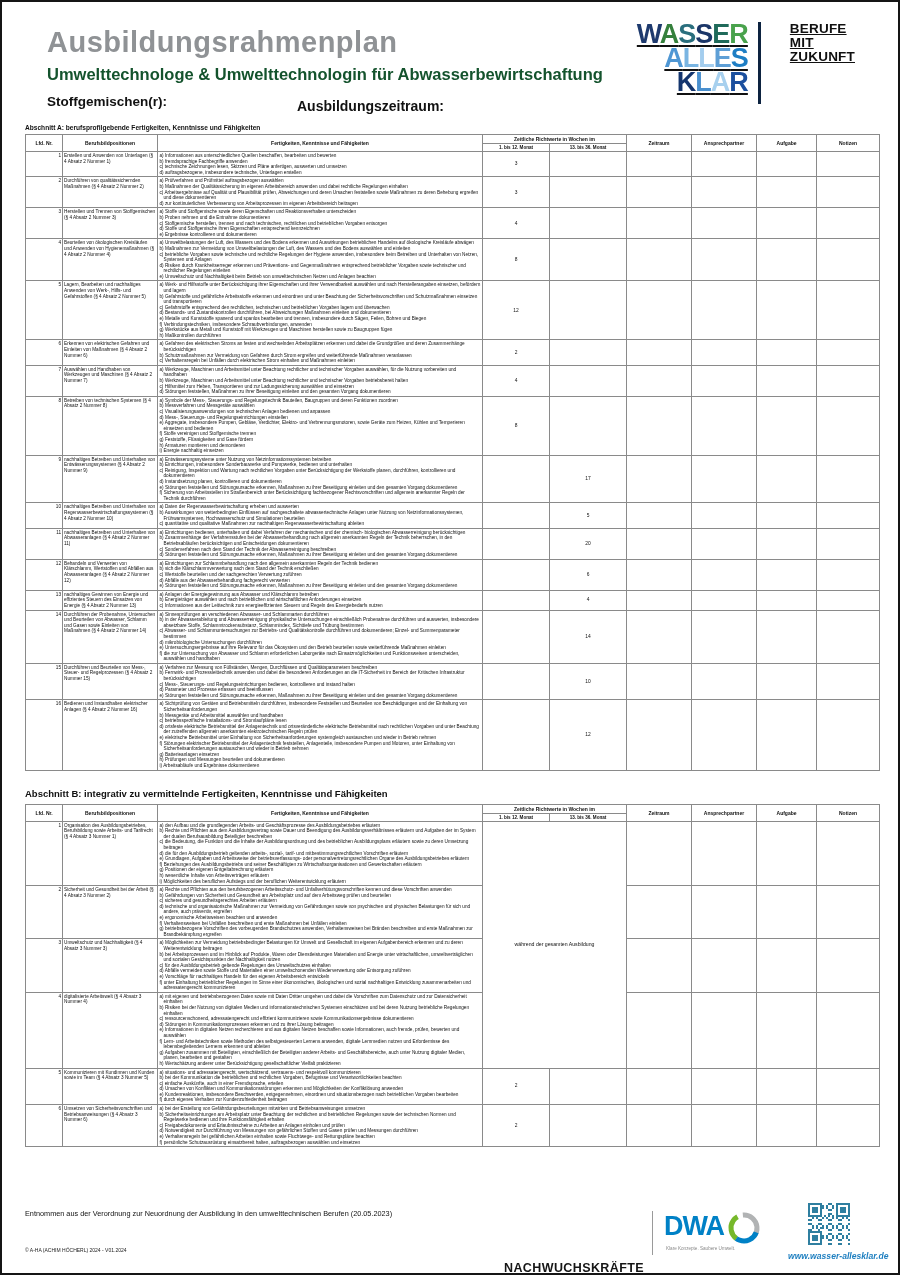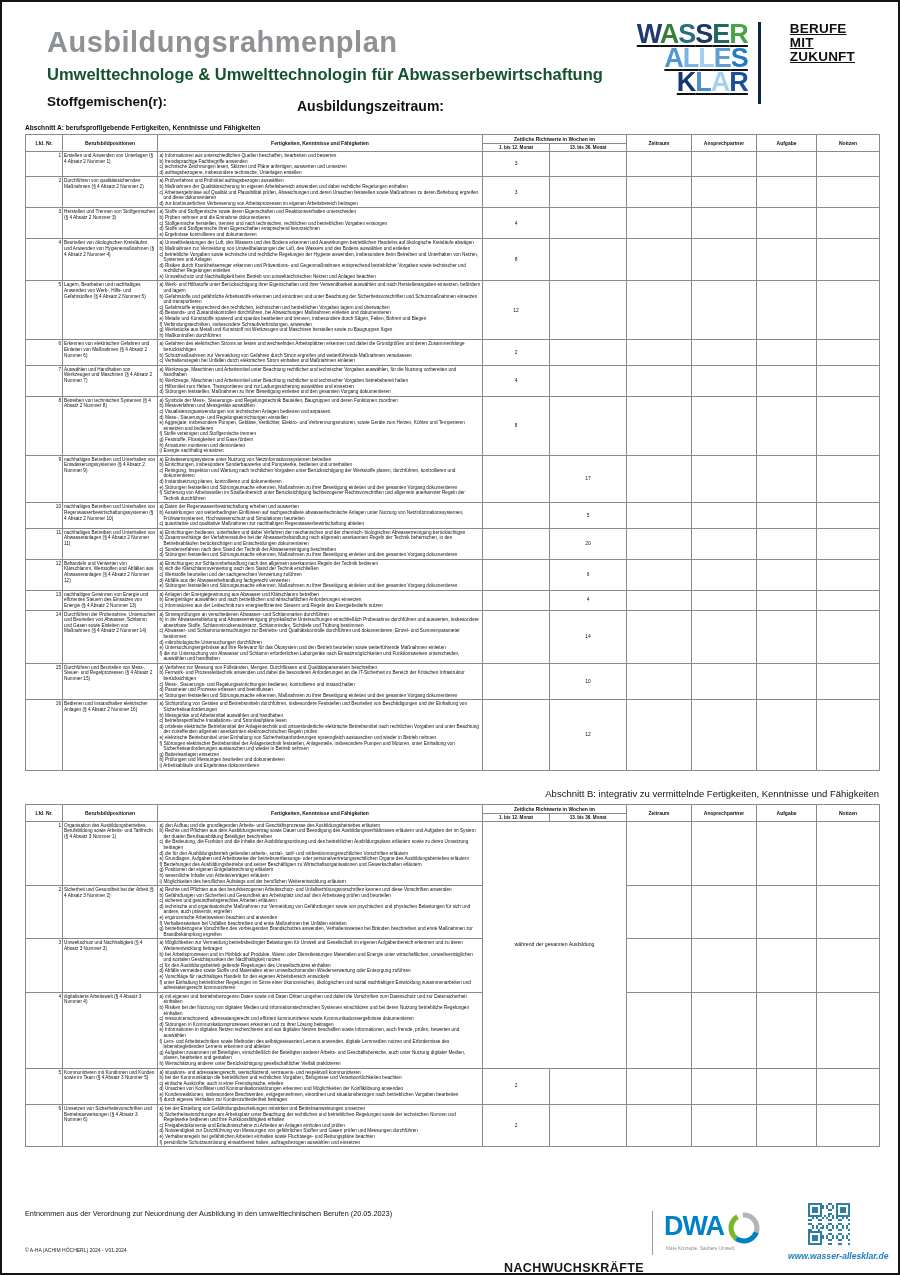--- a/index.html
+++ b/index.html
@@ -14,21 +14,21 @@
 
   
   .logo{position:absolute;right:43px;top:20px;display:flex;align-items:flex-start;text-decoration:underline;}
   .logo-words{text-align:right;font-size:27px;font-weight:800;line-height:24px;letter-spacing:-1px;}
   .logo-bar{width:3px;background:#0d2340;height:82px;margin:0 9px 0 10px;}
   .logo-claim{font-size:13.5px;font-weight:800;line-height:14px;color:#101010;letter-spacing:.2px;margin-left:20px;}
 
   
   .content{position:absolute;top:122px;left:23px;width:854px;}
   .sec-head-a{font-size:6.6px;font-weight:700;margin:0 0 3px 0;}
-  .sec-head-b{font-size:9.5px;font-weight:400;margin:17px 0 5px 0;text-align:right;}
+  .sec-head-b{font-size:9.5px;font-weight:700;margin:17px 0 5px 0;}
 
   table.plan{border-collapse:collapse;width:854px;table-layout:fixed;}
   table.plan th,table.plan td{border:0.8px solid #8a8a8a;box-sizing:border-box;}
   table.plan{border:1.2px solid #444;}
   thead th{font-size:5px;font-weight:700;text-align:center;vertical-align:middle;padding:1px 1px;border-bottom:1px solid #555;}
   thead th.sub{font-size:4.6px;}
   tbody td{font-size:4.7px;line-height:5.6px;vertical-align:top;padding:1px 1.5px;border-top:1.4px solid #4c4c4c;}
   td.num{text-align:right;padding-right:1px;}
   td.pos{padding-left:1px;}
   td.skills .item{padding-left:4px;text-indent:-4px;}

